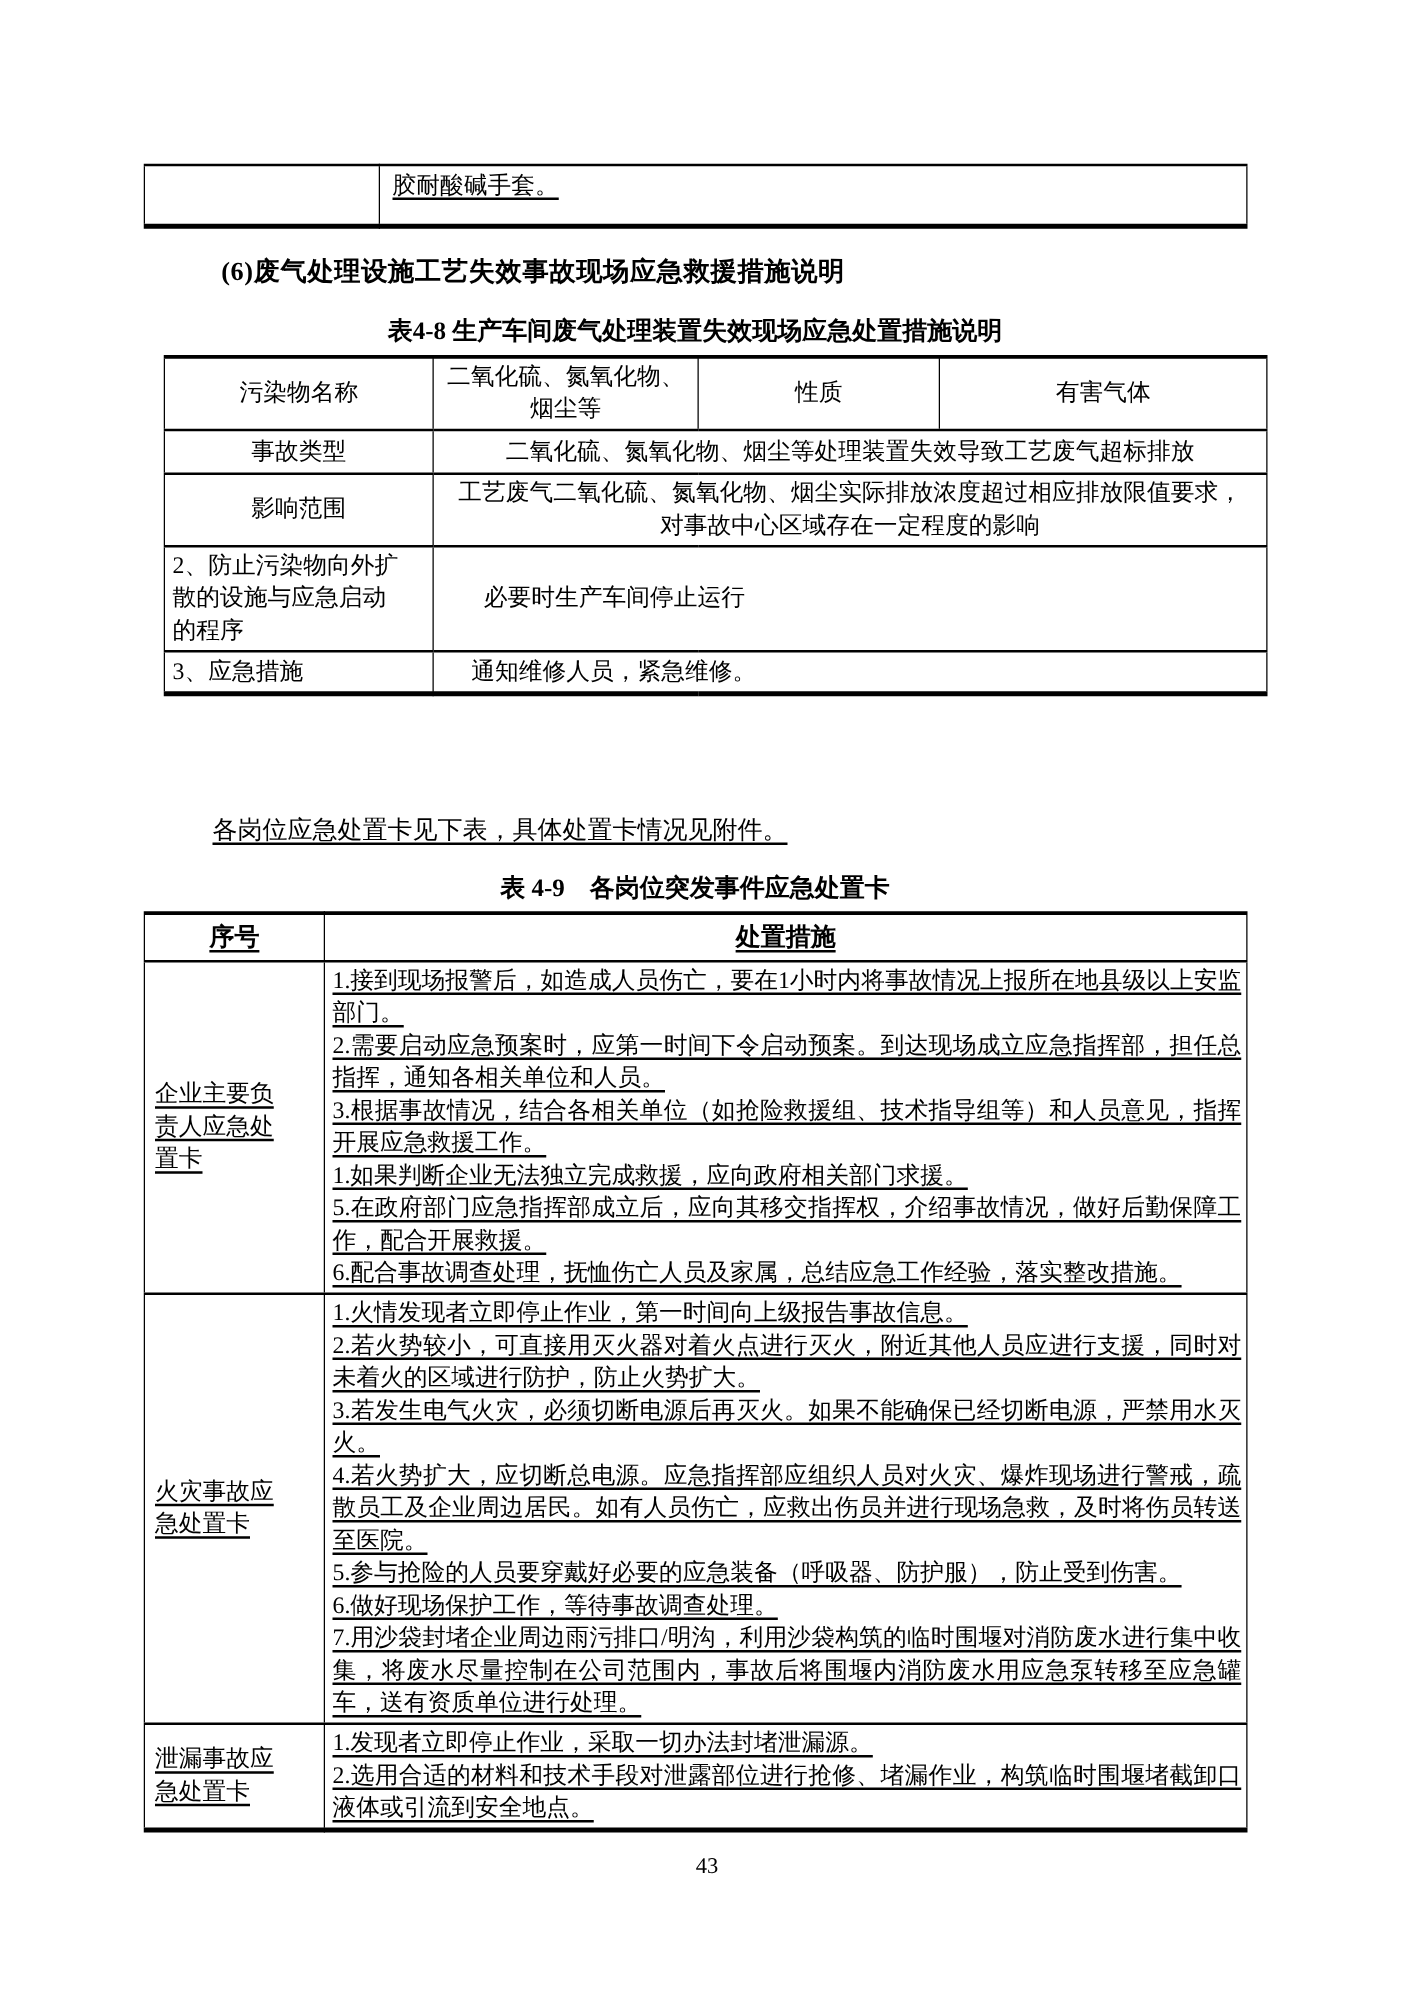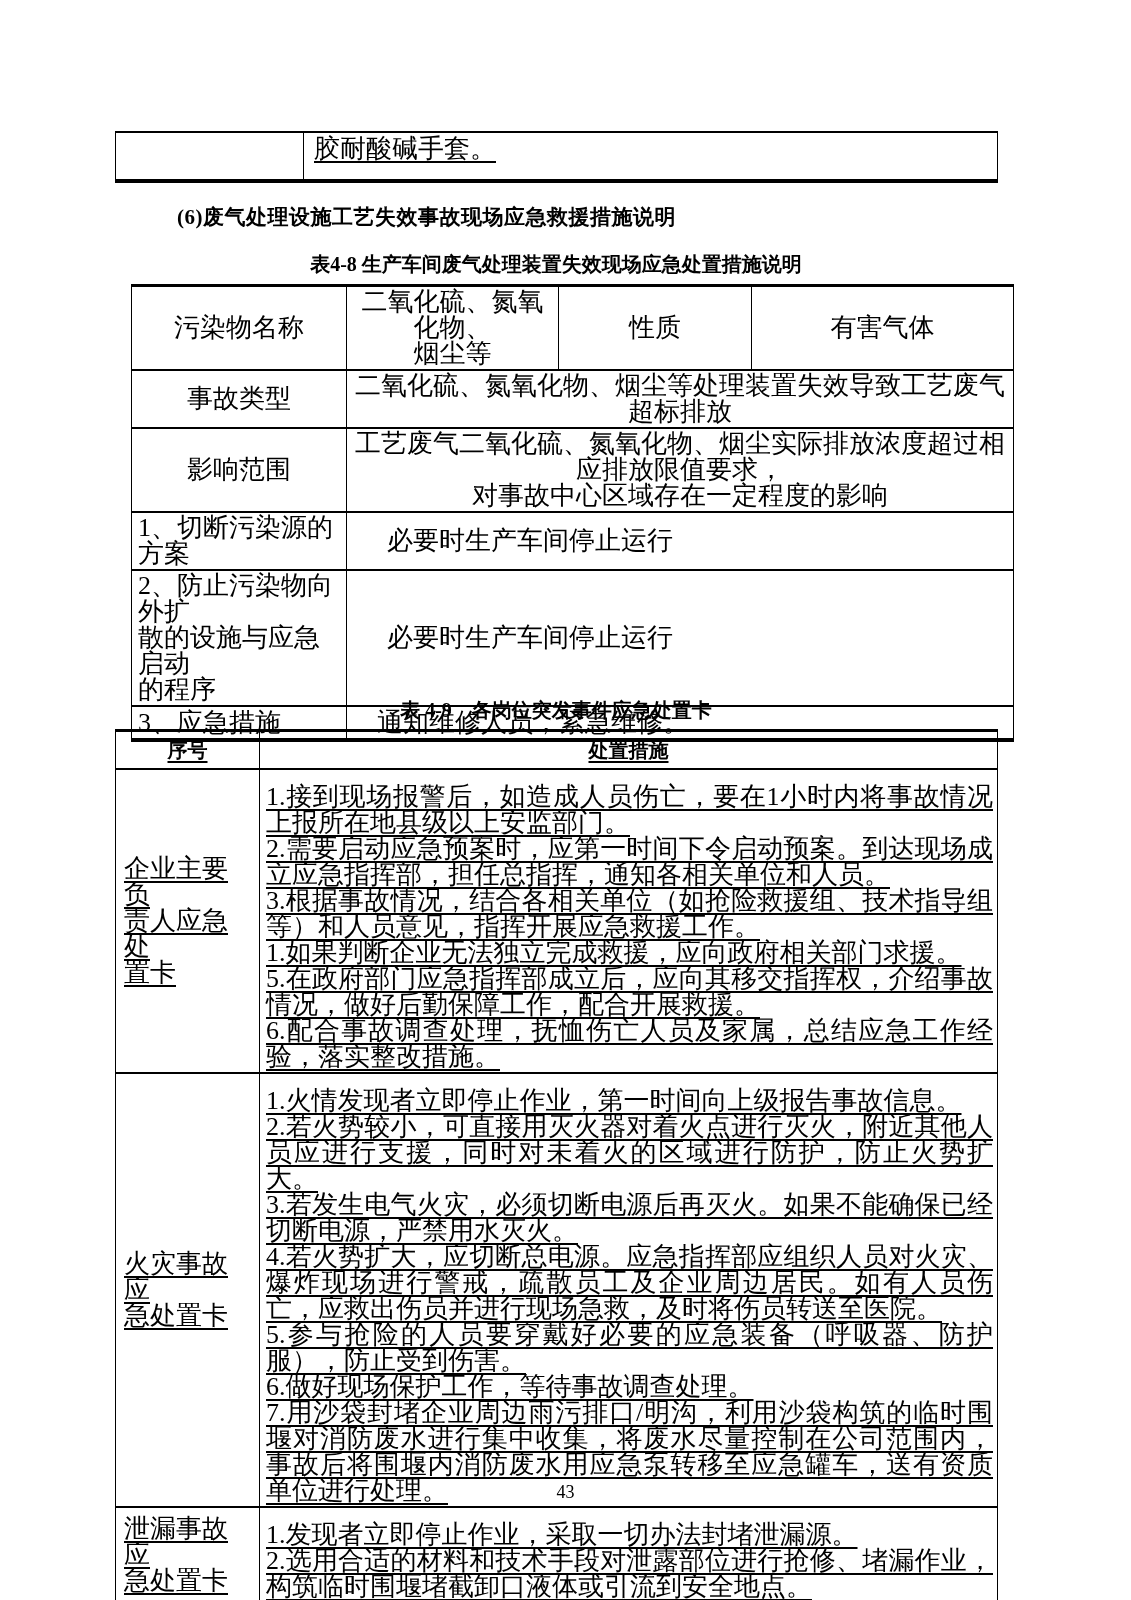--- a/index.html
+++ b/index.html
@@ -22,21 +22,21 @@
     table-layout: fixed;
     width: 882px;
     border-top: 3px solid #000;
     border-bottom: 4px solid #000;
   }
   table.doc td {
     border-left: 1.5px solid #000;
     border-right: 1.5px solid #000;
     border-top: 2.5px solid #000;
     border-bottom: 2.5px solid #000;
-    font-size: 26px;
+    font-size: 19px;
     line-height: 26px;
     padding: 2px 6px;
     text-align: center;
     vertical-align: middle;
     overflow: hidden;
   }
   
   table.toptbl { border-top: 2.5px solid #000; border-bottom: 4px solid #000; }
   table.toptbl td { border-top: none; border-bottom: none; vertical-align: top; }
   table.toptbl td.txt { text-align: left; padding: 3px 6px 0 10px; }
@@ -45,21 +45,21 @@
   .tbl-title { width: 882px; text-align: center; font-size: 20px; font-weight: bold; }
   .note-line { font-size: 20px; }
 
   
   table.t48 td.al { text-align: left; }
   table.t48 td.ind { text-align: left; padding-left: 40px; }
 
   
   table.t49 td.hdr { font-weight: bold; font-size: 20px; }
   table.t49 td.lbl { text-align: left; padding-left: 8px; vertical-align: middle; }
-  table.t49 td.items { text-align: left; vertical-align: top; padding: 14px 4px 2px 6px; }
+  table.t49 td.items { text-align: left; vertical-align: top; padding: 2px 4px 2px 6px; }
   table.t49 .item { text-align: justify; }
 
   .pageno { width: 1131px; text-align: center; font-size: 18px; }
 </style>
 </head>
 <body>
 
 <div class="page">
 
   <table class="doc toptbl abs" style="left:115px; top:131px; height:52px;">
@@ -92,37 +92,34 @@
     </tr>
     <tr style="height:35px;">
       <td><span>事故类型</span></td>
       <td colspan="3"><span>二氧化硫、氮氧化物、烟尘等处理装置失效导致工艺废气超标排放</span></td>
     </tr>
     <tr style="height:57px;">
       <td><span>影响范围</span></td>
       <td colspan="3"><span class="pre">工艺废气二氧化硫、氮氧化物、烟尘实际排放浓度超过相应排放限值要求，
 对事故中心区域存在一定程度的影响</span></td>
     </tr>
-    <tr style="height:30px;">
-      <td class="al"><span>1、切断污染源的方案</span></td>
-      <td colspan="3" class="ind"><span>必要时生产车间停止运行</span></td>
-    </tr>
     <tr style="height:76px;">
       <td class="al"><span class="pre">2、防止污染物向外扩
 散的设施与应急启动
 的程序</span></td>
       <td colspan="3" class="ind"><span>必要时生产车间停止运行</span></td>
     </tr>
     <tr style="height:34px;">
       <td class="al"><span>3、应急措施</span></td>
       <td colspan="3" style="padding-left:30px;" class="ind"><span>通知维修人员，紧急维修。</span></td>
     </tr>
   </tbody>
     </table>
 
+  <div class="abs note-line" style="left:170px; top:650px;"><span class="u">各岗位应急处置卡见下表，具体处置卡情况见附件。</span></div>
 
   <div class="abs tbl-title" style="left:115px; top:697px;">表 4-9　各岗位突发事件应急处置卡</div>
 
   <table class="doc t49 abs" style="left:115px; top:729px;">
     <colgroup>
         <col style="width:144px">
         <col style="width:738px">
       </colgroup>
     <tbody>
         <tr style="height:38px;font-family:Liberation Serif, serif;">

